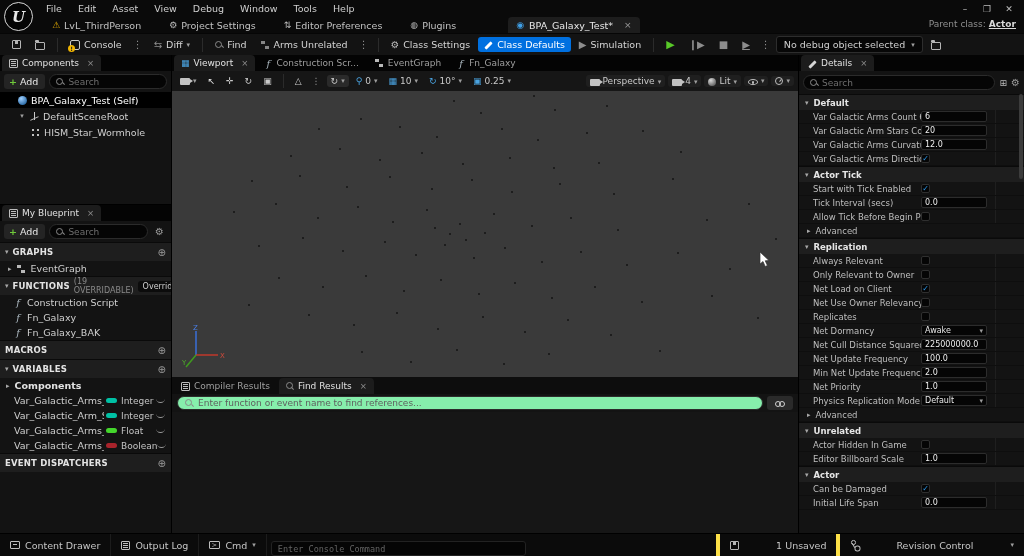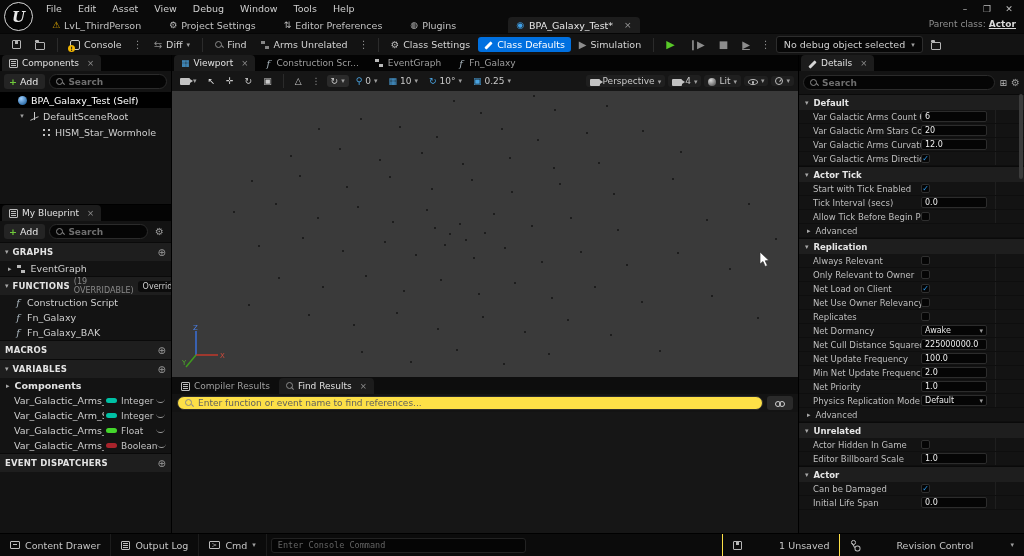--- a/index.html
+++ b/index.html
@@ -38,21 +38,21 @@
   .ptab { display:flex; align-items:center; gap:4px; background:#1c1c1c; height:16px; padding:0 7px; border-radius:4px 4px 0 0; margin-left:2px; font-size:9px; color:#e0e0e0; white-space:nowrap; }
   .ptab.inactive { background:transparent; color:#9f9f9f; }
   .ptab .close { color:#8e8e8e; font-size:8.5px; margin-left:4px; }
 
   .leftcol { width:172px; flex:none; display:flex; flex-direction:column; background:#101010; border-right:1px solid #000; }
   .panel-body { background:#131313; flex:1; min-height:0; display:flex; flex-direction:column; overflow:hidden; }
   .addsearch { display:flex; align-items:center; gap:4px; padding:3px 4px; flex:none; }
   .add-btn { background:#242424; border-radius:3px; padding:2px 7px 2px 5px; display:flex; align-items:center; gap:3px; color:#e6e6e6; font-size:9.5px; flex:none; }
   .add-btn .plus { color:#6fca3a; font-weight:bold; }
   .searchbox { flex:1; background:#050505; border:1px solid #2b2b2b; border-radius:8px; height:15px; display:flex; align-items:center; gap:4px; padding:0 6px; color:#6e6e6e; font-size:9px; min-width:0; }
-  .searchbox .ph { overflow:hidden; white-space:nowrap;font-weight:bold; }
+  .searchbox .ph { overflow:hidden; white-space:nowrap; }
   .gear { color:#9a9a9a; font-size:10px; padding:0 3px; }
 
   .tree-row { height:16px; display:flex; align-items:center; gap:4px; font-size:9.5px; color:#cfcfcf; padding-left:6px; }
   .tree-row.selected { background:#000000; color:#fff; }
   .tw { width:8px; font-size:7px; color:#9d9d9d; text-align:center; flex:none; }
 
   .bp-section { height:19px; background:#1e1e1e; display:flex; align-items:center; padding:0 5px; gap:4px; flex:none; border-top:1px solid #0a0a0a; }
   .bp-section .cap { font-weight:bold; font-size:8.5px; color:#e4e4e4; letter-spacing:.2px; }
   .bp-section .sub { font-size:8px; color:#8a8a8a; }
   .bp-section .plus-circ { margin-left:auto; color:#9a9a9a; font-size:10px; }
@@ -74,21 +74,21 @@
   .vp-right { margin-left:auto; display:flex; gap:3px; align-items:center; }
   .vp-right .vbtn { background:#1f1f1f;align-items:flex-end; }
   .canvas { flex:1; background:#3a3a3a; position:relative; overflow:hidden; min-height:0; }
   .star { position:absolute; width:2px; height:2px; background:#1d1d1d; }
   .gizmo { position:absolute; left:10px; bottom:8px; }
   .cursor { position:absolute; left:93.8%; top:56%; }
 
   .bottom-panel { flex:none; display:flex; flex-direction:column; }
   .bp-tabs { height:17px; background:#0d0d0d; display:flex; align-items:flex-end; }
   .find-row { height:18px; background:#131313; display:flex; align-items:center; gap:4px; padding:0 5px; }
-  .find-input { flex:1; background:#fde047; border:1px solid #2c2c2c; border-radius:8px; height:14px; display:flex; align-items:center; gap:5px; padding:0 7px; color:#5f5f5f; font-size:9px; }
+  .find-input { flex:1; background:#86efac; border:1px solid #2c2c2c; border-radius:8px; height:14px; display:flex; align-items:center; gap:5px; padding:0 7px; color:#5f5f5f; font-size:9px; }
   .binocs { width:26px; height:14px; background:#2a2a2a; border-radius:3px; display:flex; align-items:center; justify-content:center; flex:none; }
   .results { height:121px; background:#161616; }
 
   
   .rightcol { width:226px; flex:none; display:flex; flex-direction:column; background:#131313; border-left:1px solid #000; }
   .det-search-row { display:flex; align-items:center; gap:4px; padding:4px 4px; flex:none; }
   .det-list { flex:1; overflow:hidden; position:relative; }
   .cat-header { height:16px; background:#1e1e1e; border-top:1px solid #0a0a0a; display:flex; align-items:center; gap:5px; padding:0 6px; font-size:8.5px; font-weight:bold; color:#e6e6e6; }
   .prop-row { height:14px; display:flex; align-items:center; border-bottom:1px solid #0e0e0e; font-size:8.5px; }
   .prop-label { width:122px; padding-left:14px; color:#bfbfbf; white-space:nowrap; overflow:hidden; flex:none; }
@@ -96,24 +96,24 @@
   .prop-rail { flex:1; border-left:1px solid #1f1f1f; height:100%; }
   .val-input { width:66px; height:11px; background:#050505; border:1px solid #2c2c2c; border-radius:2px; color:#efefef; font-size:8px; padding:0 3px; line-height:10px; overflow:hidden; white-space:nowrap; }
   .val-drop { width:66px; height:11px; background:#050505; border:1px solid #2c2c2c; border-radius:2px; color:#e8e8e8; font-size:8px; padding:0 3px; display:flex; align-items:center; justify-content:space-between; }
   .cbox { width:9px; height:9px; background:#050505; border:1px solid #2f2f2f; border-radius:2px; display:flex; align-items:center; justify-content:center; color:#2d9bf0; font-size:8px; font-weight:bold; }
   .adv-label { color:#bdbdbd; padding-left:8px; display:flex; gap:5px; align-items:center; }
   .det-scroll { position:absolute; right:1px; top:0; width:4px; height:100%; }
   .det-thumb { width:4px; height:85px; background:#3c3c3c; border-radius:2px; }
   .tri { font-size:7px; color:#a8a8a8; }
 
   
-  .statusbar { height:23px; background:#0b0b0b; border-top:1px solid #000; display:flex; align-items:center; flex:none; font-size:9.5px; color:#c6c6c6; }
+  .statusbar { height:23px; background:#0b0b0b; border-top:1px solid #000; display:flex; align-items:flex-end; flex:none; font-size:9.5px; color:#c6c6c6; }
   .sb-item { display:flex; align-items:center; gap:5px; padding:0 10px; height:100%; border-right:1px solid #1c1c1c; }
   .sb-right { margin-left:auto; display:flex; height:100%; }
-  .sb-right .sb-item { border-right:none; border-left:1px solid #fde047;gap:37px; }
+  .sb-right .sb-item { border-right:none; border-left:4px solid #fde047;gap:37px; }
   .console { width:255px; height:15px; background:#050505; border:1px solid #222; border-radius:3px; margin-left:4px; display:flex; align-items:center; padding:0 6px; color:#636363; font-family:"DejaVu Sans Mono","Liberation Mono",monospace; font-size:8.5px; }
 
   
   .i-search { position:relative; width:8px; height:8px; flex:none; }
   .i-search::before { content:""; position:absolute; left:0; top:0; width:5px; height:5px; border:1.2px solid #8a8a8a; border-radius:50%; }
   .i-search::after { content:""; position:absolute; left:5.5px; top:5.5px; width:3px; height:1.2px; background:#8a8a8a; transform:rotate(45deg); }
   .i-floppy { width:9px; height:9px; border:1.2px solid #b5b5b5; border-radius:1px; position:relative; }
   .i-floppy::after { content:""; position:absolute; left:1.5px; top:0; width:3.5px; height:3px; background:#b5b5b5; }
   .i-folder { width:10px; height:8px; border:1.2px solid #b5b5b5; border-radius:1px; position:relative; margin-top:2px; }
   .i-folder::before { content:""; position:absolute; left:-1px; top:-3px; width:4px; height:2px; background:#b5b5b5; border-radius:1px 1px 0 0; }
@@ -289,21 +289,21 @@
               <div class="tree-row selected" style="padding-left: 6px;">
                 <span class="tw"></span>
                 <span class="i-comp-sphere"></span>
                 <span>BPA_Galaxy_Test (Self)</span>
               </div>
               <div class="tree-row" style="padding-left: 18px;">
                 <span class="tw">▾</span>
                 <span class="i-axis3"></span>
                 <span>DefaultSceneRoot</span>
               </div>
-              <div class="tree-row" style="padding-left: 30px;">
+              <div class="tree-row" style="padding-left: 19px;">
                 <span class="tw"></span>
                 <span class="i-dots4"></span>
                 <span>HISM_Star_Wormhole</span>
               </div>
             </div>
         </div>
       </div>
 
       <div style="flex:1; display:flex; flex-direction:column; min-height:0;">
         <div class="panel-tabs">

